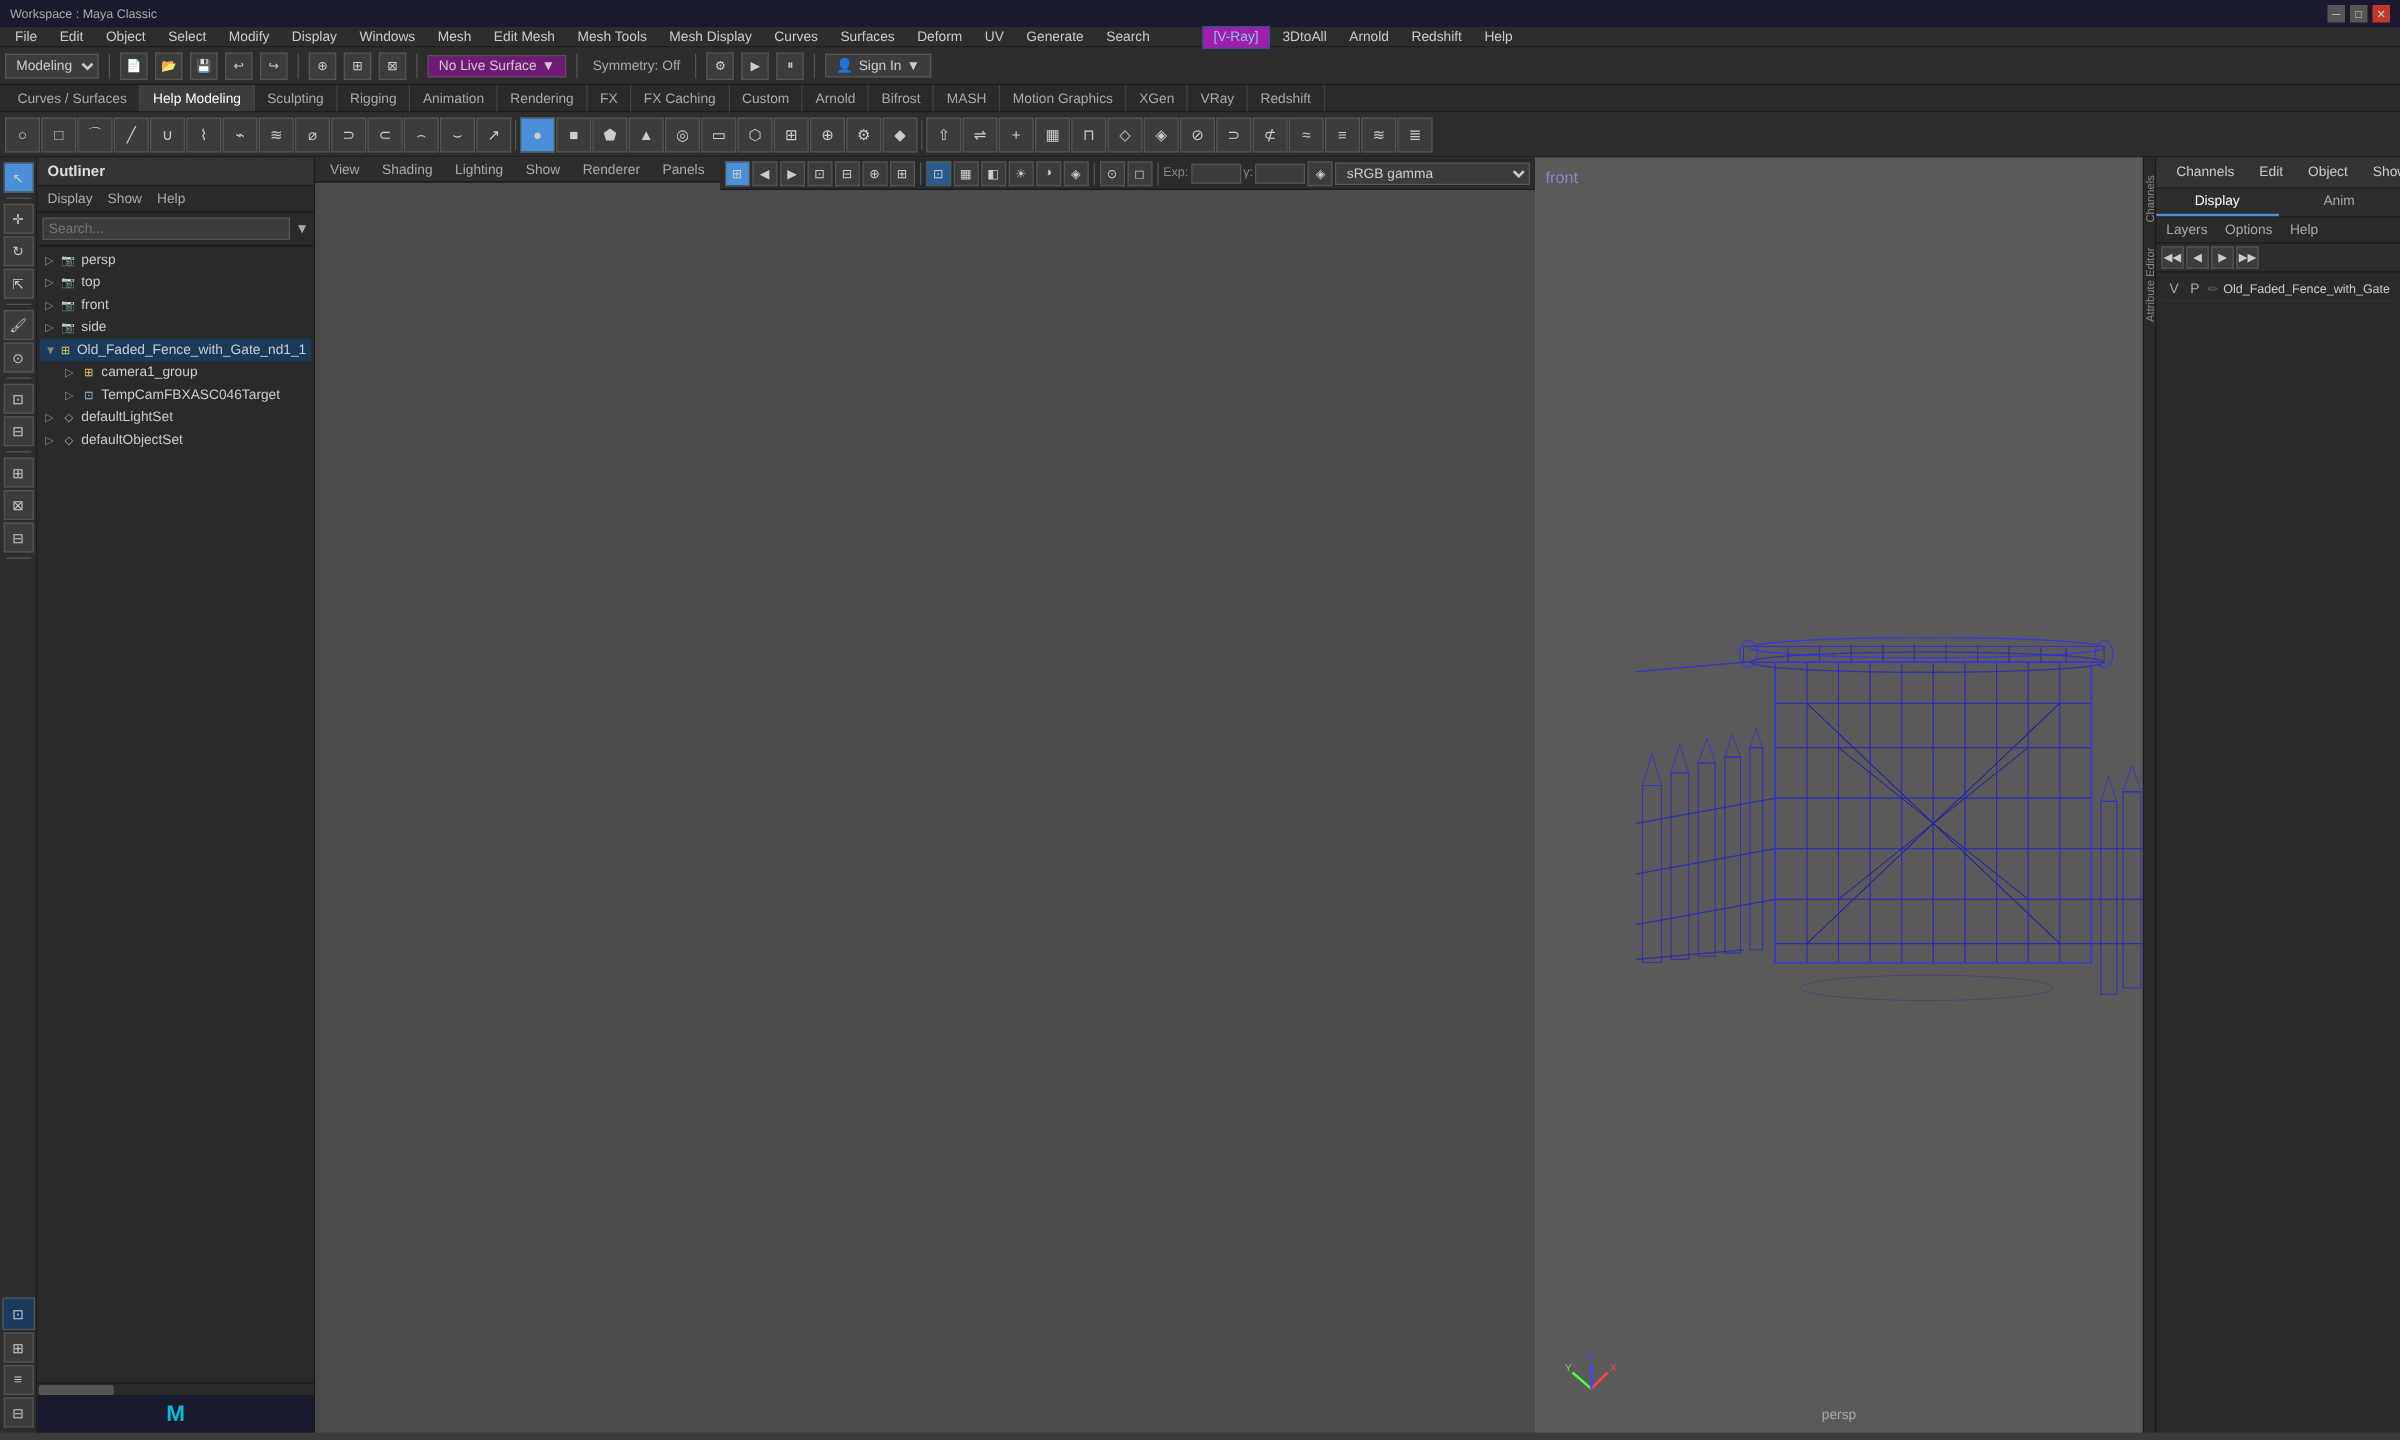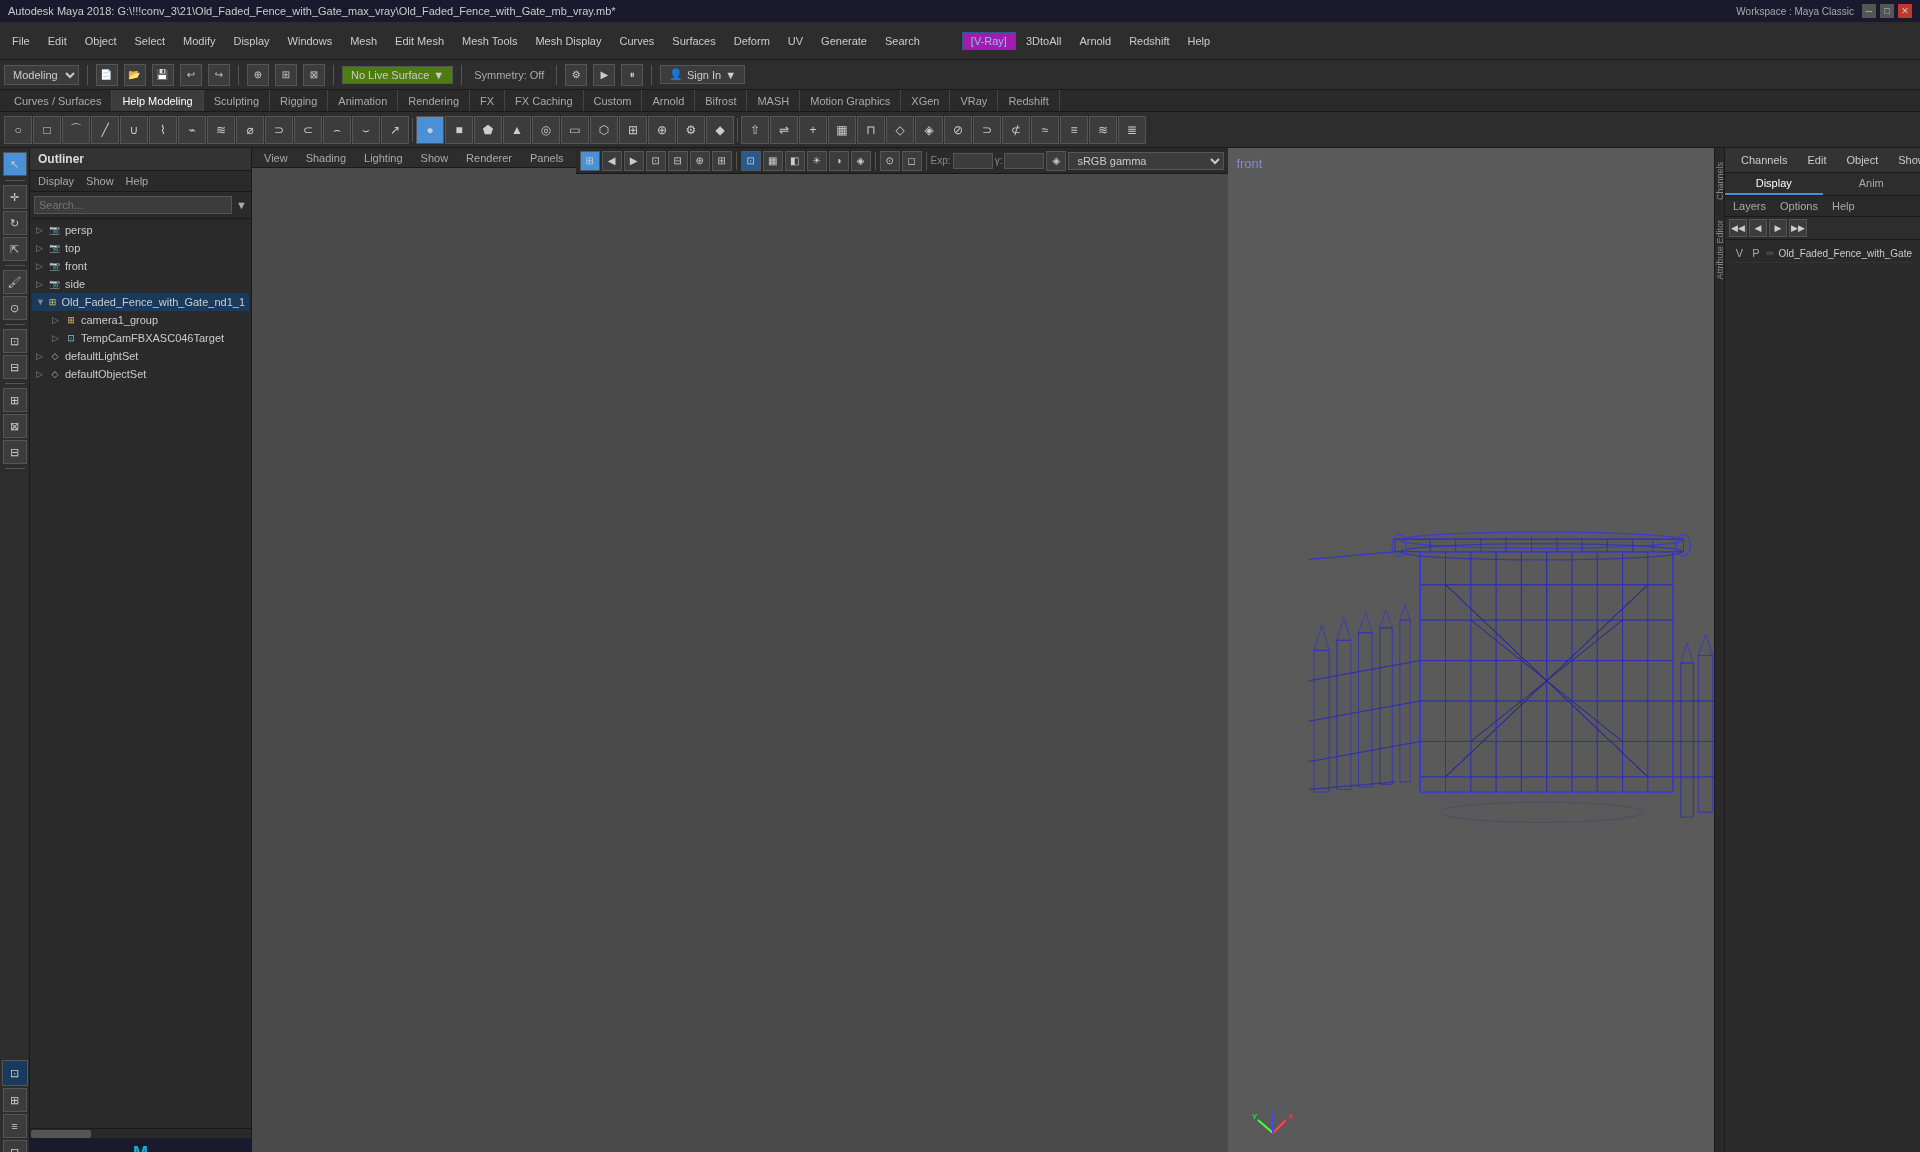--- a/index.html
+++ b/index.html
@@ -34,21 +34,21 @@
       border: none;
       color: #ccc;
       font-size: 9px;
       cursor: pointer;
       display: flex; align-items: center; justify-content: center;
     }
 
     
     #menu-bar {
       width: 100%;
-      height: 38px;
+      height: 16px;
       background: #2d2d2d;
       display: flex;
       align-items: center;
       padding: 0 4px;
       gap: 2px;
       border-bottom: 1px solid #1a1a1a;
     }
     .menu-item {
       padding: 2px 8px;
       color: #cccccc;
@@ -81,21 +81,21 @@
       width: 22px; height: 22px;
       background: #3c3c3c;
       border: 1px solid #555;
       color: #ccc;
       cursor: pointer;
       display: flex; align-items: center; justify-content: center;
       font-size: 10px;
     }
     .toolbar-separator { width: 1px; height: 20px; background: #555; margin: 0 2px; }
     .no-live-surface {
-      background: #4d7c0f;
+      background: #701a75;
       border: 1px solid #555;
       color: #ccc;
       padding: 2px 8px;
       font-size: 11px;
       cursor: pointer;
       display: flex; align-items: center; gap: 4px;
     }
     .symmetry-off { color: #aaa; font-size: 11px; padding: 0 4px; text-align: center; }
     .sign-in-btn {
       background: #3c3c3c;
@@ -431,21 +431,20 @@
       height: 8px;
       background: #555;
       border-radius: 2px;
       margin: 1px;
     }
   </style>
 </head>
 <body>
 
 <div id="title-bar">
-  <span class="title-text">Autodesk Maya 2018: G:\!!!conv_3\21\Old_Faded_Fence_with_Gate_max_vray\Old_Faded_Fence_with_Gate_mb_vray.mb*</span>
   <span style="color:#aaa;font-size:10px;margin-right:8px;">Workspace : Maya Classic</span>
   <div class="window-controls">
     <button class="win-btn">─</button>
     <button class="win-btn">□</button>
     <button class="win-btn" style="background:#c0392b;">✕</button>
   </div>
 </div>
 
 <div id="menu-bar">
   <span class="menu-item">File</span>

